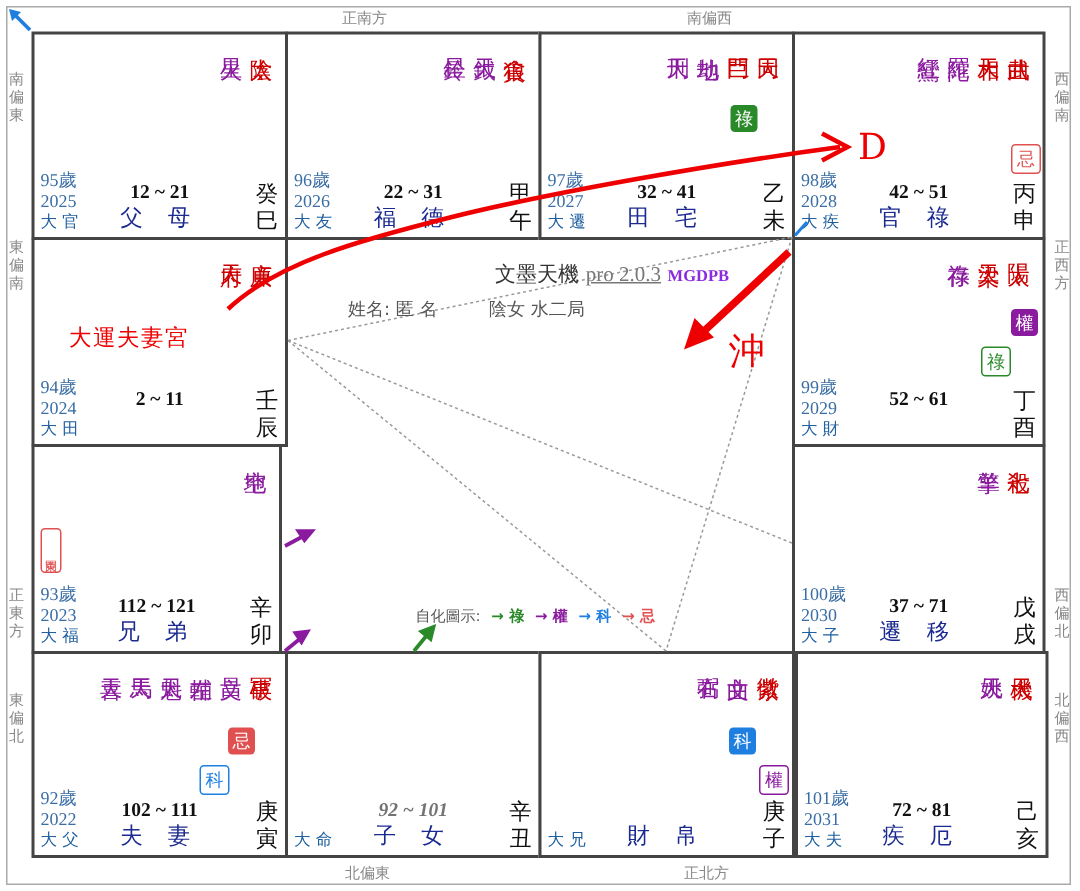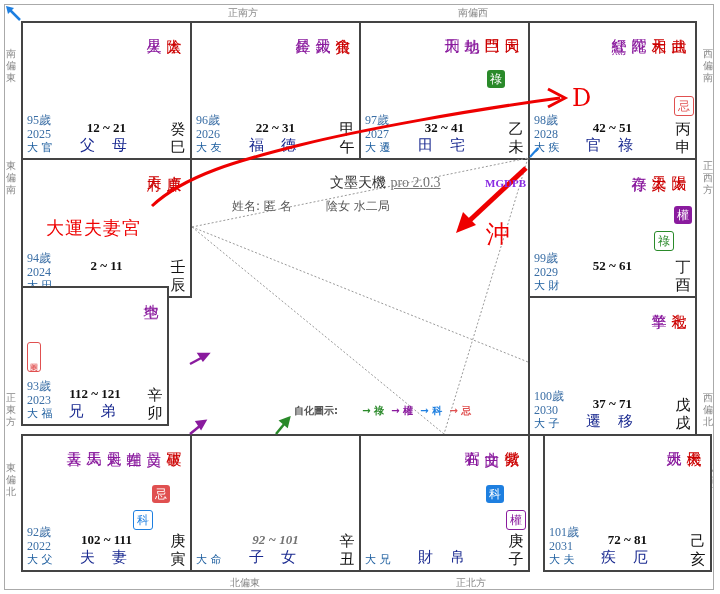--- a/index.html
+++ b/index.html
@@ -15,21 +15,21 @@
   .star.minor { color:#8a1b9e; }
   .badge { position:absolute; font-size:12px; width:18px; height:18px; line-height:18px; text-align:center; border-radius:3px; }
   .age { position:absolute; left:4px; bottom:3px; font-family:"Liberation Serif", serif; color:#3a6ea5; font-size:12px; line-height:14px; }
   .age .da { font-family:"DejaVu Sans", sans-serif; font-size:11px; color:#2060a0; }
   .range { position:absolute; bottom:22px; left:0; right:0; text-align:center; font-family:"Liberation Serif", serif; font-weight:bold; font-size:13px; color:#111; }
   .range.current { color:#737373; font-style:italic; }
   .palace { position:absolute; bottom:3px; left:0; right:0; text-align:center; font-size:15px; color:#1a2a90; letter-spacing:6px; }
   .gz { position:absolute; right:4px; bottom:2px; font-size:15px; line-height:18px; color:#111; width:16px; text-align:center; }
   .title { position:absolute; left:330px; top:174px; font-size:14px; color:#333; }
   .title .ver { font-family:"Liberation Serif", serif; font-size:14px; color:#777;text-decoration:underline; }
-  .title .code { font-family:"Liberation Serif", serif; font-size:11px; color:#8a2be2; font-weight:bold;margin-left:40px; }
+  .title .code { font-family:"Liberation Serif", serif; font-size:11px; color:#8a2be2; font-weight:bold; }
   .info { position:absolute; top:198px; font-size:12px; color:#555; }
   .legend { position:absolute; left:277px; top:404px; font-size:10px; color:#555; white-space:nowrap; }
   .legend span { margin-left:4px; font-weight:bold; }
   .anno { position:absolute; color:#e00; font-family:"DejaVu Serif", serif; }
 </style>
 </head>
 <body>
 
 <div class="frame"></div>
 
@@ -153,21 +153,21 @@
         <div>2029</div>
         <div class="da">大 財</div>
       </div>
     <div class="range">52 ~ 61</div>
     <div class="gz">
         <div>丁</div>
         <div>酉</div>
       </div>
   </div>
 
-  <div class="cell" style="left:0;top:265px;width:148px;height:140px">
+  <div class="cell" style="left:0;top:275px;width:167px;height:140px">
     <div class="stars">
       <div class="star minor" style="writing-mode:vertical-rl;">地空</div>
     </div>
     <div class="badge" style="left:4px;top:54px;width:12px;height:28px;line-height:13px;font-size:8px;border:1px solid #e05050;color:#e05050;writing-mode:vertical-rl">東岡</div>
     <div class="age">
         <div>93歲</div>
         <div>2023</div>
         <div class="da">大 福</div>
       </div>
     <div class="range">112 ~ 121</div>
@@ -239,21 +239,21 @@
     <div class="badge" style="left:145px;top:74px;border:1px solid #8a1b9e;color:#8a1b9e">權</div>
     <div class="age">
         <div class="da">大 兄</div>
       </div>
     <div class="palace">財 帛</div>
     <div class="gz">
         <div>庚</div>
         <div>子</div>
       </div>
   </div>
-  <div class="cell" style="left:522px;top:413px;width:169px;height:138px">
+  <div class="cell" style="left:509px;top:413px;width:169px;height:138px">
     <div class="stars">
       <div class="star main" style="writing-mode:vertical-rl;">天機</div>
       <div class="star minor" style="writing-mode:vertical-rl;">天姚</div>
     </div>
     <div class="age">
         <div>101歲</div>
         <div>2031</div>
         <div class="da">大 夫</div>
       </div>
     <div class="range">72 ~ 81</div>
@@ -299,22 +299,22 @@
 
 <div class="title">
   <span>文墨天機</span>
   <span class="ver">pro 2.0.3</span>
   <span class="code">MGDPB</span>
 </div>
 <div class="info" style="left:232px">姓名: 匿 名</div>
 <div class="info" style="left:326px">陰女 水二局</div>
 
 <div class="legend">
-  <span style="margin:17px;font-weight:bold">自化圖示:</span>
+  <span style="margin:0;font-weight:normal">自化圖示:</span>
   <span style="color:#2a8a2a">→ 祿</span>
   <span style="color:#8a1b9e">→ 權</span>
   <span style="color:#1e7fe0">→ 科</span>
   <span style="color:#e05050">→ 忌</span>
 </div>
 
-<div class="anno" style="left:46px;top:216px;font-size:18px;letter-spacing:1px">大運夫妻宮</div>
+<div class="anno" style="left:46px;top:216px;font-size:15px;letter-spacing:1px">大運夫妻宮</div>
 <div class="anno" style="left:572px;top:84px;font-size:24px">D</div>
 <div class="anno" style="left:486px;top:218px;font-size:24px">沖</div>
 
 </body></html>

